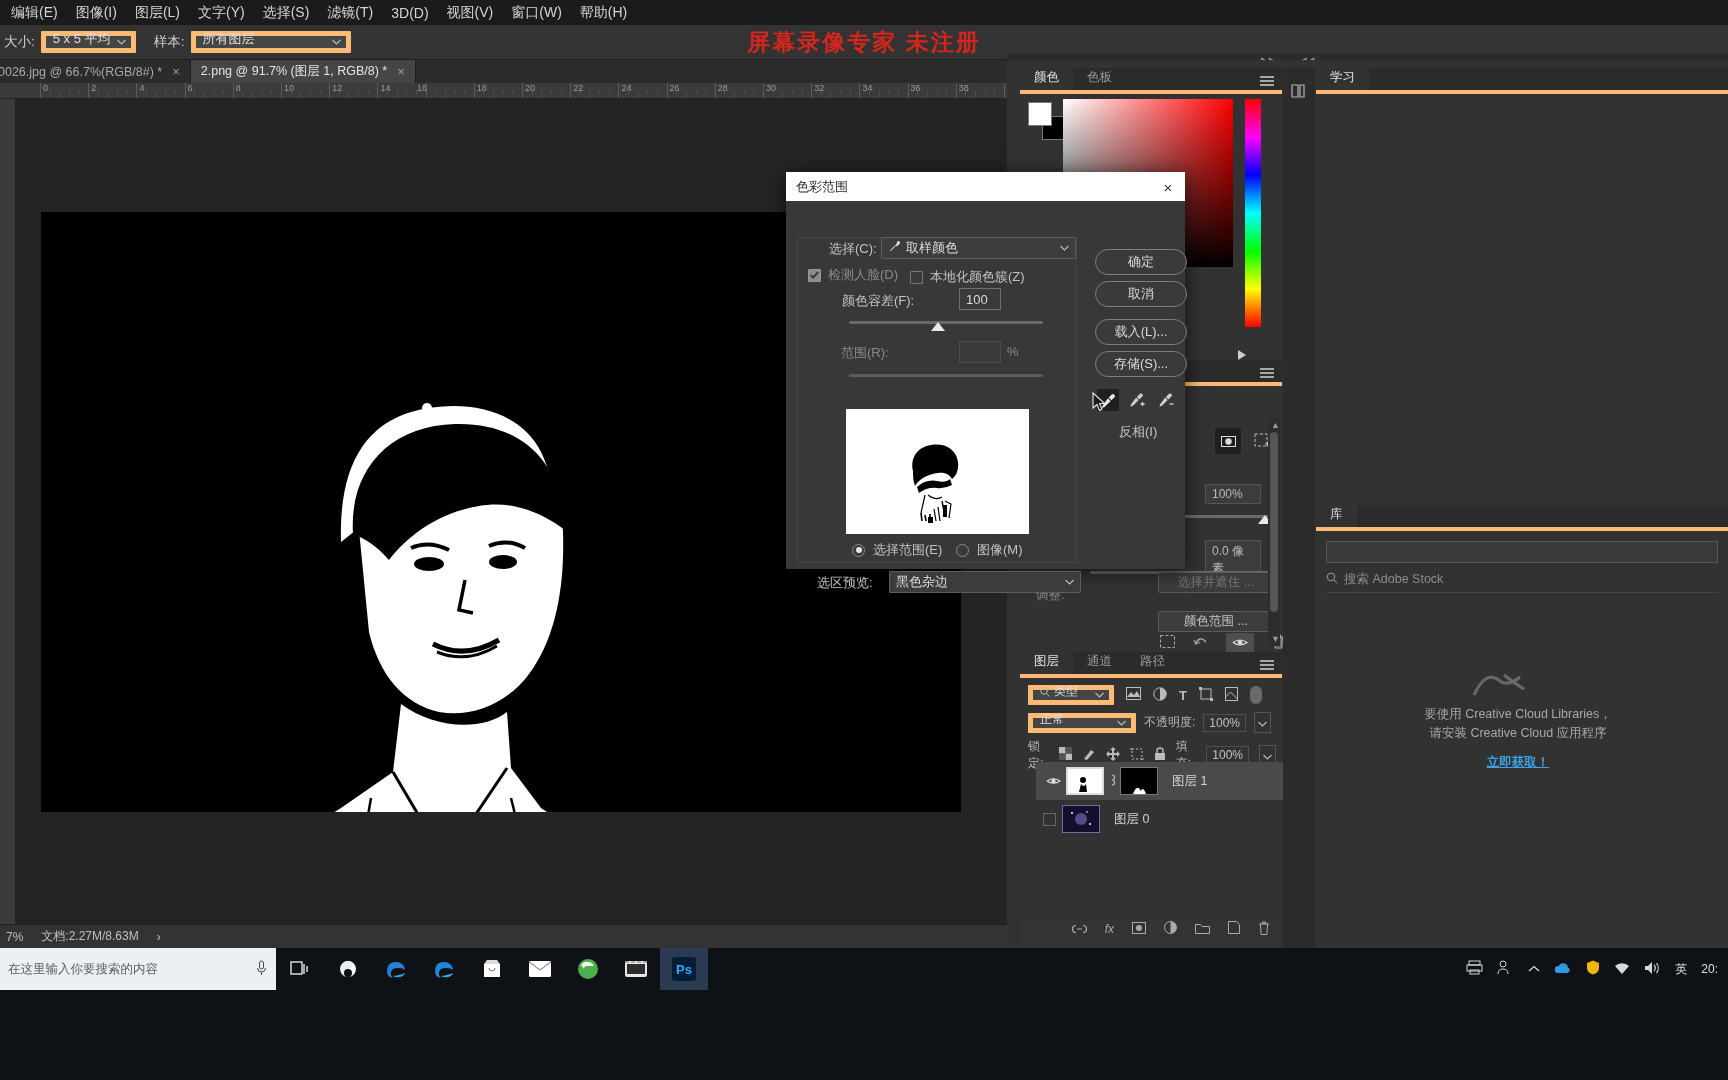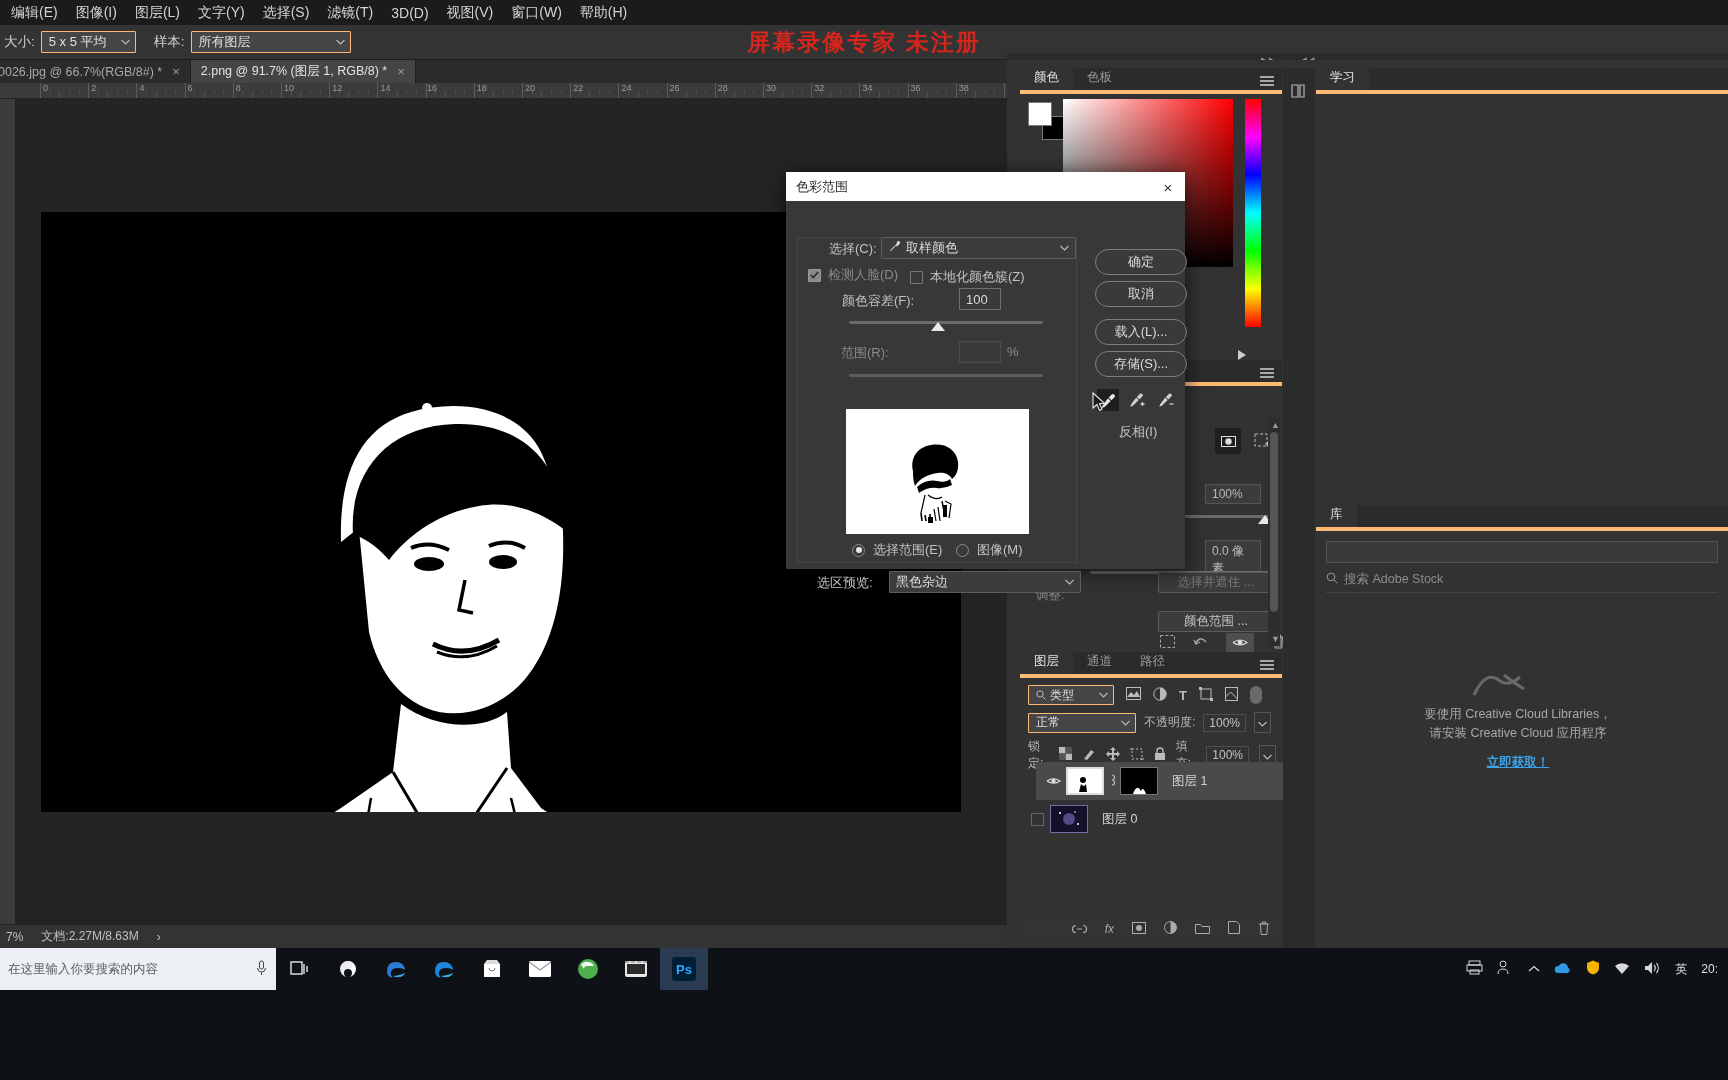--- a/index.html
+++ b/index.html
@@ -19,22 +19,22 @@
   .menubar .mi { padding:2px 9px; font-size:14px; color:#d4d4d4; white-space:nowrap; }
 
   
   .optionsbar {
     position:absolute; left:0; top:25px; width:1728px; height:35px;
     background:#333333; display:flex; align-items:center; padding-left:2px;
     border-bottom:1px solid #1d1d1d;
   }
   .optlabel { font-size:13.5px; color:#d0d0d0; margin-right:6px; white-space:nowrap;}
   .optselect {
-    height:22px; background:#454545; border:1px solid #fdba74; color:#e0e0e0;
-    font-size:13px; padding:0 18px 0 7px; display:flex; align-items:center;
+    height:22px; background:#454545; border:5px solid #fdba74; color:#e0e0e0;
+    font-size:13px; padding:0 18px 0 7px; display:flex; align-items:flex-end;
     position:relative; border-radius:1px; margin-right:18px;
   }
   .optselect .chev { position:absolute; right:5px; top:50%; transform:translateY(-50%); }
   .chev svg { display:block; }
   .rec-banner {
     position:absolute; left:0; top:25px; width:1728px; height:35px;
     display:flex; align-items:center; justify-content:center;
     pointer-events:none;
   }
   .rec-banner span { color:#d4261d; font-size:23px; font-weight:bold; letter-spacing:2px;}
@@ -295,21 +295,21 @@
       <div class="tick" style="left: 348.48px; height: 8px; top: 8px; background: rgb(79, 79, 79);"></div>
       <div class="tick" style="left: 358.12px; height: 4px; top: 8px; background: rgb(79, 79, 79);"></div>
       <div class="tick" style="left: 367.76px; height: 4px; top: 8px; background: rgb(79, 79, 79);"></div>
       <div class="tick" style="left: 377.4px;"></div>
       <div class="lbl" style="left: 380.4px;">14</div>
       <div class="tick" style="left: 387.04px; height: 4px; top: 8px; background: rgb(79, 79, 79);"></div>
       <div class="tick" style="left: 396.68px; height: 8px; top: 8px; background: rgb(79, 79, 79);"></div>
       <div class="tick" style="left: 406.32px; height: 4px; top: 8px; background: rgb(79, 79, 79);"></div>
       <div class="tick" style="left: 415.96px; height: 4px; top: 8px; background: rgb(79, 79, 79);"></div>
       <div class="tick" style="left: 425.6px;"></div>
-      <div class="lbl" style="left: 427px; text-align: right;">16</div>
+      <div class="lbl" style="left: 417px; text-align: right;">16</div>
       <div class="tick" style="left: 435.24px; height: 4px; top: 8px; background: rgb(79, 79, 79);"></div>
       <div class="tick" style="left: 444.88px; height: 8px; top: 8px; background: rgb(79, 79, 79);"></div>
       <div class="tick" style="left: 454.52px; height: 4px; top: 8px; background: rgb(79, 79, 79);"></div>
       <div class="tick" style="left: 464.16px; height: 4px; top: 8px; background: rgb(79, 79, 79);"></div>
       <div class="tick" style="left: 473.8px;"></div>
       <div class="lbl" style="left: 476.8px;">18</div>
       <div class="tick" style="left: 483.44px; height: 4px; top: 8px; background: rgb(79, 79, 79);"></div>
       <div class="tick" style="left: 493.08px; height: 8px; top: 8px; background: rgb(79, 79, 79);"></div>
       <div class="tick" style="left: 502.72px; height: 4px; top: 8px; background: rgb(79, 79, 79);"></div>
       <div class="tick" style="left: 512.36px; height: 4px; top: 8px; background: rgb(79, 79, 79);"></div>
@@ -643,21 +643,21 @@
           </svg>
       </span>
       <span class="thumb" style="border:1px solid #777">
         <svg width="100%" height="100%" viewBox="0 0 36 26">
             <rect width="36" height="26" fill="#000"></rect>
             <path d="M12 26 q4 -11 8 -3 q2 -5 5 3z" fill="#fff"></path>
           </svg>
       </span>
       <span class="lname">图层 1</span>
     </div>
-    <div class="lrow" style="position:absolute;left:0;top:148px;width:262px">
+    <div class="lrow" style="position:absolute;left:12px;top:148px;width:262px">
       <span style="width:26px;display:flex;justify-content:center">
         <span style="width:13px;height:13px;border:1px solid #666;display:inline-block"></span>
       </span>
       <span class="thumb" style="border:1px solid #6f6fa0">
         <svg width="100%" height="100%" viewBox="0 0 36 26">
             <rect width="36" height="26" fill="#12102b"></rect>
             <circle cx="18" cy="13" r="6" fill="#6a5ea8" opacity=".75"></circle>
             <circle cx="9" cy="7" r="1" fill="#fff"></circle>
             <circle cx="27" cy="18" r="1" fill="#fff"></circle>
             <circle cx="24" cy="6" r=".8" fill="#fff"></circle>

